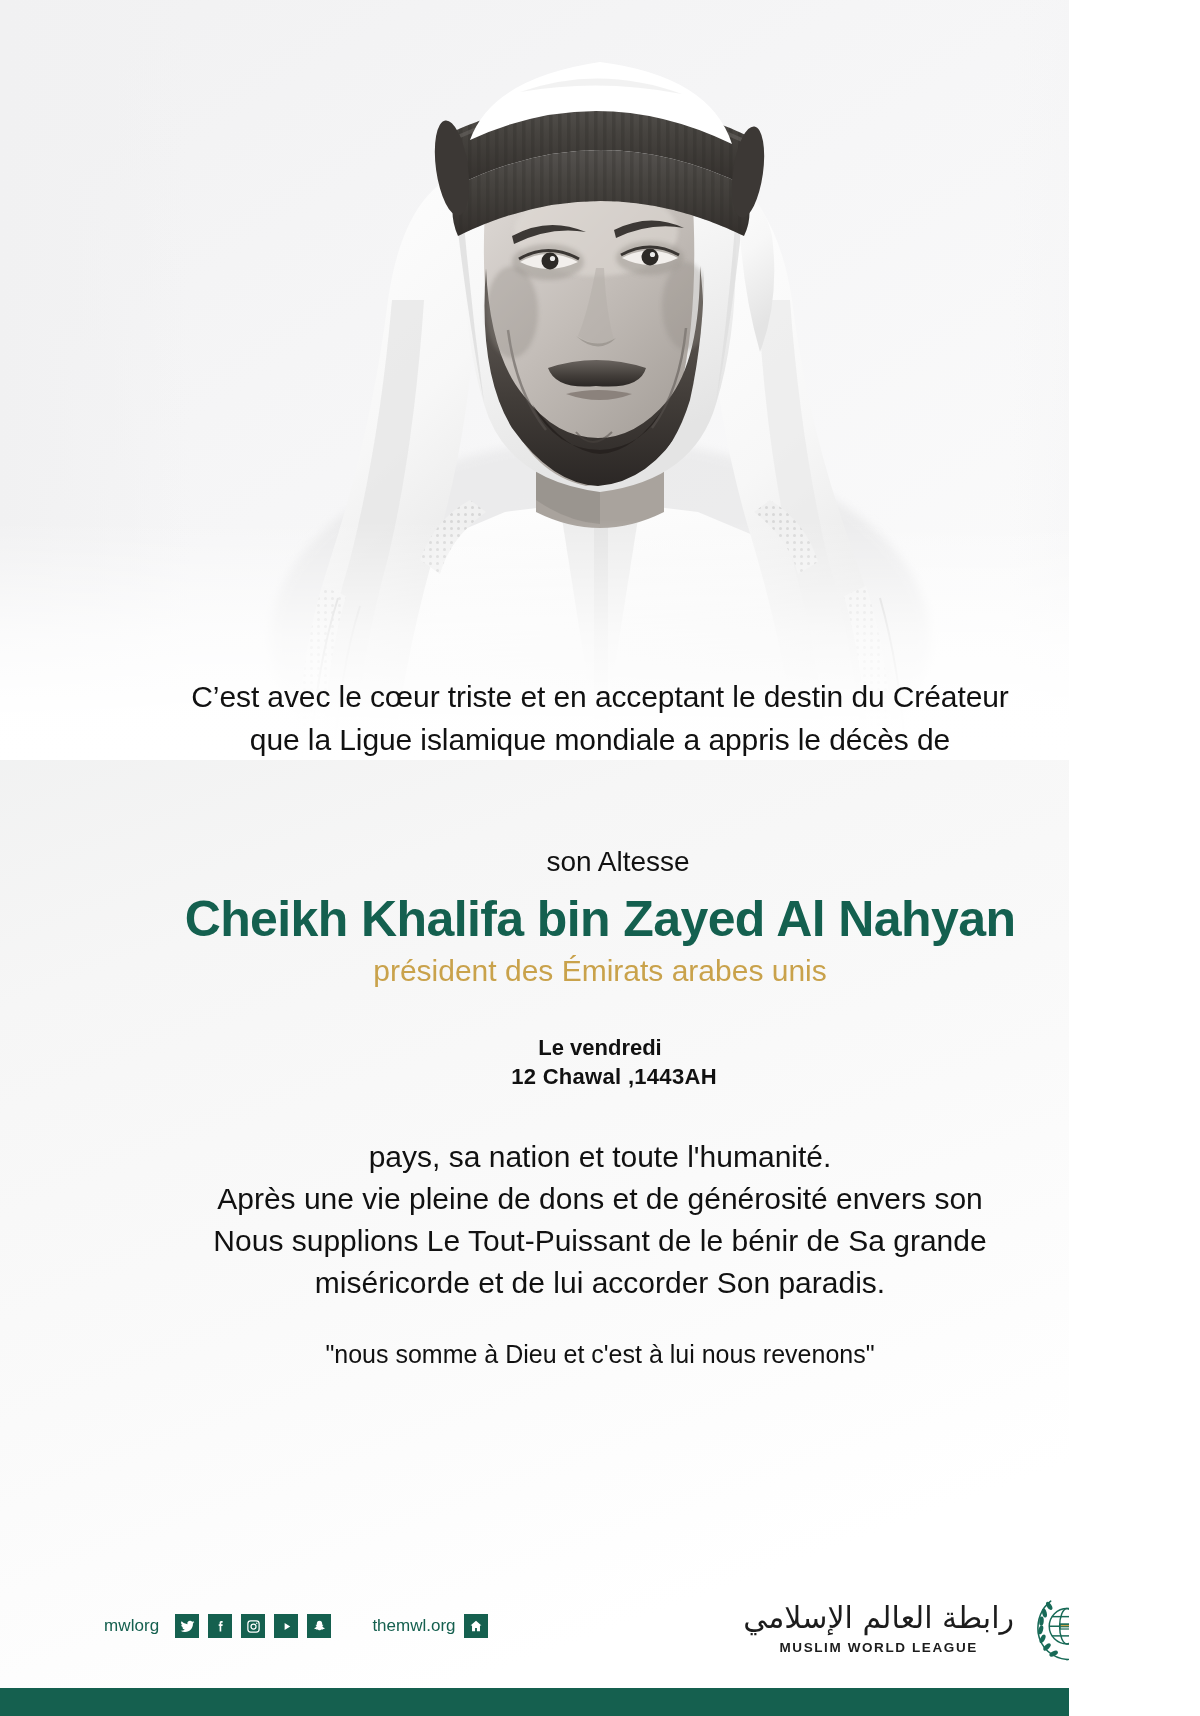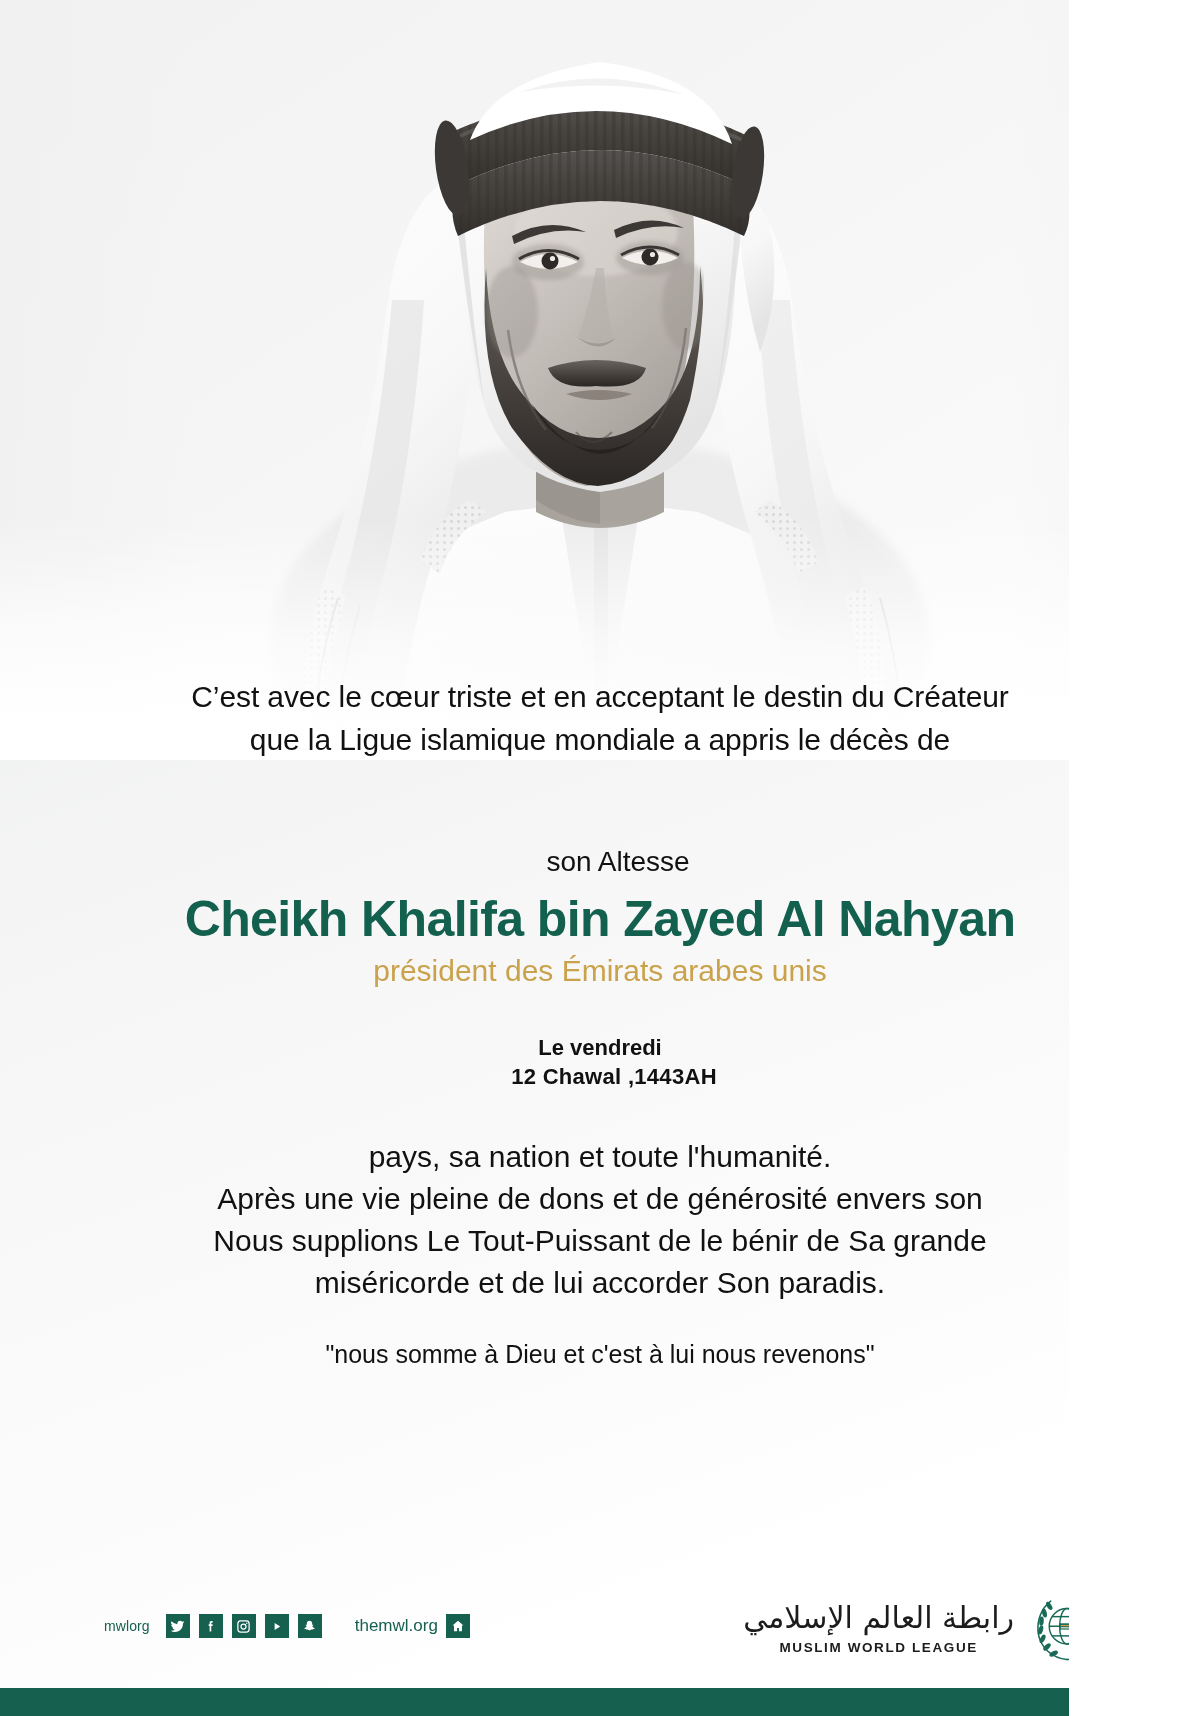--- a/index.html
+++ b/index.html
@@ -144,41 +144,41 @@
 
   .social-row {
     position: absolute;
     left: 104px;
     bottom: 78px;
     display: flex;
     align-items: center;
     gap: 9px;
   }
   .social-handle {
-    font-size: 14px;
+    font-size: 17px;
     color: #15604f;
     font-weight: 400;
     letter-spacing: 0.1px;
     margin-right: 7px;
   }
   .social-icon {
     width: 24px;
     height: 24px;
     background: #15604f;
     display: flex;
     align-items: center;
     justify-content: center;
   }
   .social-icon svg { display:block; }
 
   .site-group {
     display: flex;
     align-items: center;
     gap: 8px;
-    margin-left: 24px;
+    margin-left: 32px;
   }
   .site-label {
     font-size: 17px;
     color: #15604f;
     font-weight: 400;
   }
 
   
   .mwl-logo {
     position: absolute;

